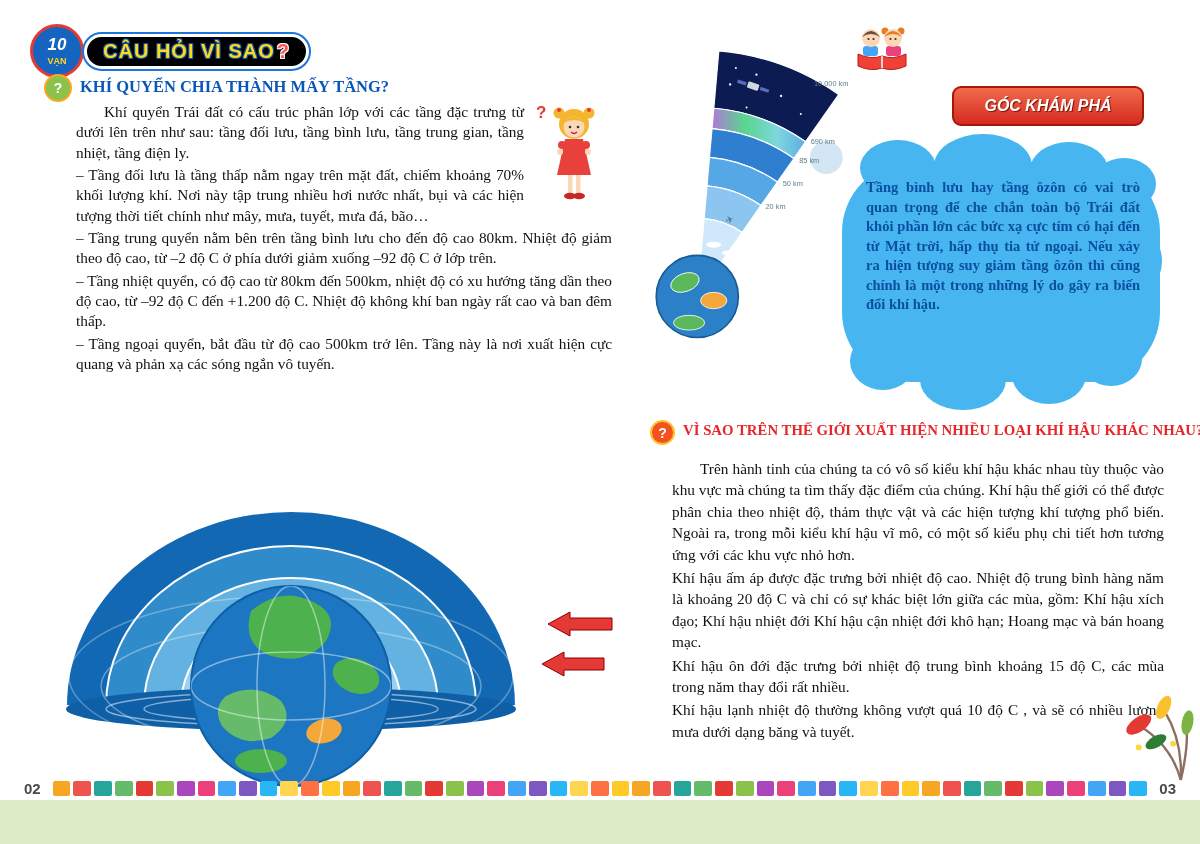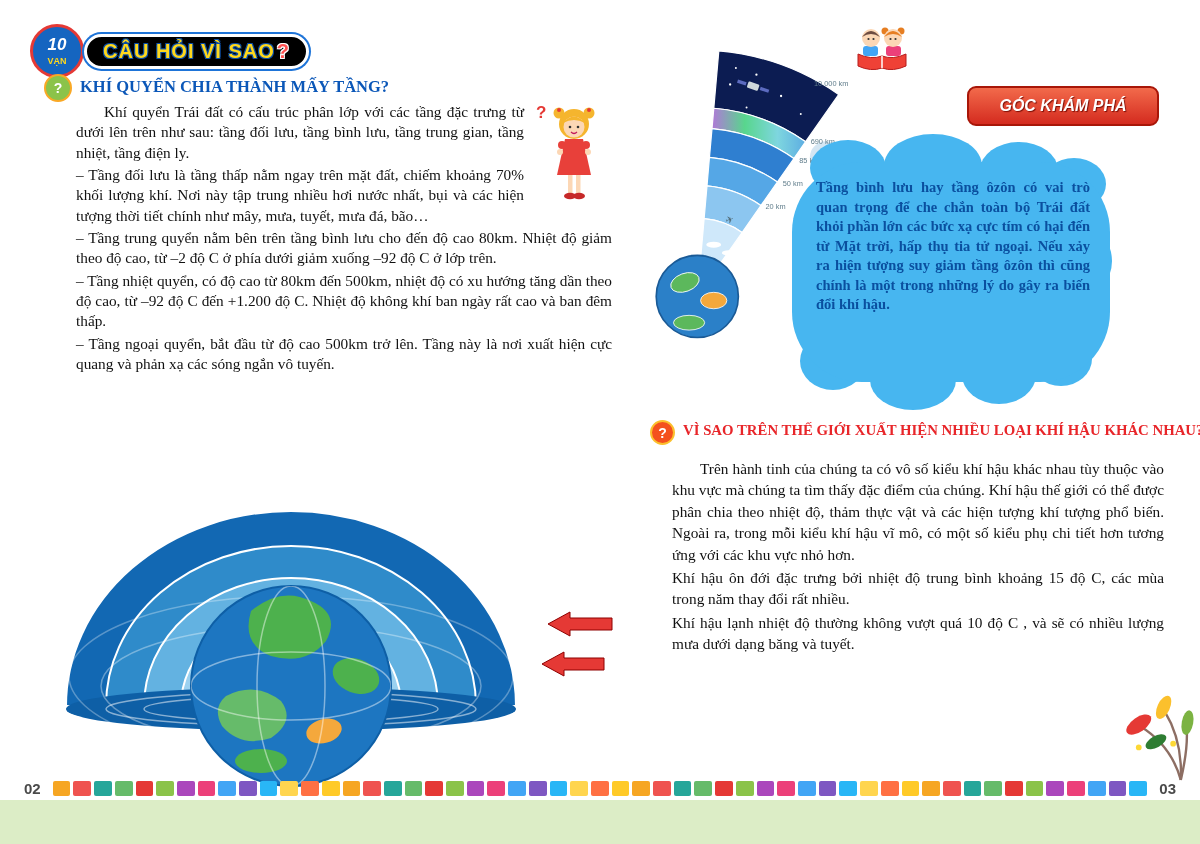--- a/index.html
+++ b/index.html
@@ -35,27 +35,27 @@
   .wedge-wrap{position:absolute;left:648px;top:50px;width:230px;height:330px;}
   .leaves-wrap{position:absolute;left:1112px;top:688px;width:86px;height:96px;}
   .kids-wrap{position:absolute;left:854px;top:24px;width:56px;height:48px;}
   
   .nature-title{position:absolute;left:916px;top:38px;font-weight:bold;font-size:21px;letter-spacing:1px;}
   .nt-pink{color:#e5007d;}
   .nt-blue{color:#0b57b8;}
   .discover-banner{position:absolute;left:952px;top:86px;width:188px;height:36px;
     background:linear-gradient(#f26a4b,#d42b1f);border:2px solid #a81608;border-radius:9px;
     display:flex;align-items:center;justify-content:center;color:#fff;font-style:italic;font-weight:bold;
-    font-family:"Liberation Sans",sans-serif;font-size:16px;text-shadow:1px 1px 1px #7d0f06;margin-left:15px;}
+    font-family:"Liberation Sans",sans-serif;font-size:16px;text-shadow:1px 1px 1px #7d0f06;}
   .discover-banner::before,.discover-banner::after{content:"";position:absolute;top:7px;width:24px;height:24px;
     background:#f9b21a;z-index:-1;}
   .discover-banner::before{left:-15px;transform:skewY(-14deg);}
   .discover-banner::after{right:-15px;transform:skewY(14deg);}
   
-  .cloud{position:absolute;left:784px;top:136px;width:334px;height:280px;}
+  .cloud{position:absolute;left:834px;top:136px;width:334px;height:280px;}
   .cloud .blob{position:absolute;border-radius:50%;background:#47b6f0;}
   .cloud-main{position:absolute;left:8px;top:26px;right:8px;bottom:34px;background:#47b6f0;border-radius:70px;}
   .cloud-text{position:absolute;left:32px;right:28px;top:42px;bottom:40px;color:#0a4f9f;font-weight:bold;
     font-size:14.5px;line-height:1.35;text-align:justify;}
   
   .footer-row{position:absolute;left:0;right:0;bottom:44px;height:24px;display:flex;align-items:center;
     padding:0 24px;gap:12px;}
   .page-num{font-family:"Liberation Sans",sans-serif;font-weight:bold;font-size:15px;color:#4a4a4a;}
   .tile-strip{flex:1;display:flex;gap:3px;height:15px;}
   .tile{flex:1 1 0;border-radius:2px;}
@@ -244,20 +244,21 @@
     <div class="cloud-text">Tầng bình lưu hay tầng ôzôn có vai trò quan trọng để che chắn toàn bộ Trái đất khỏi phần lớn các bức xạ cực tím có hại đến từ Mặt trời, hấp thụ tia tử ngoại. Nếu xảy ra hiện tượng suy giảm tầng ôzôn thì cũng chính là một trong những lý do gây ra biến đổi khí hậu.</div>
   </div>
 
   <div class="q-row" style="left:650px;top:420px;width:516px;">
     <div class="q-icon red">?</div>
     <div class="q-heading-right">VÌ SAO TRÊN THẾ GIỚI XUẤT HIỆN NHIỀU LOẠI KHÍ HẬU KHÁC NHAU?</div>
   </div>
 
   <div class="body-text" style="left:672px;top:458px;width:492px;line-height:1.4;">
     <p class="indent">Trên hành tinh của chúng ta có vô số kiểu khí hậu khác nhau tùy thuộc vào khu vực mà chúng ta tìm thấy đặc điểm của chúng. Khí hậu thế giới có thể được phân chia theo nhiệt độ, thảm thực vật và các hiện tượng khí tượng phổ biến. Ngoài ra, trong mỗi kiểu khí hậu vĩ mô, có một số kiểu phụ chi tiết hơn tương ứng với các khu vực nhỏ hơn.</p>
+    <p>Khí hậu ấm áp được đặc trưng bởi nhiệt độ cao. Nhiệt độ trung bình hàng năm là khoảng 20 độ C và chỉ có sự khác biệt lớn giữa các mùa, gồm: Khí hậu xích đạo; Khí hậu nhiệt đới Khí hậu cận nhiệt đới khô hạn; Hoang mạc và bán hoang mạc.</p>
     <p>Khí hậu ôn đới đặc trưng bởi nhiệt độ trung bình khoảng 15 độ C, các mùa trong năm thay đổi rất nhiều.</p>
     <p>Khí hậu lạnh nhiệt độ thường không vượt quá 10 độ C , và sẽ có nhiều lượng mưa dưới dạng băng và tuyết.</p>
   </div>
 
   <div class="leaves-wrap">
     <svg viewBox="0 0 90 100" width="86" height="96">
       <path d="M72 96 Q62 60 30 40" stroke="#8d6e63" stroke-width="2.5" fill="none"></path>
       <path d="M72 96 Q74 55 55 24" stroke="#8d6e63" stroke-width="2.5" fill="none"></path>
       <path d="M72 96 Q80 62 78 40" stroke="#8d6e63" stroke-width="2.5" fill="none"></path>
       <ellipse cx="28" cy="38" rx="15" ry="7.5" fill="#e53935" transform="rotate(-35 28 38)"></ellipse>

